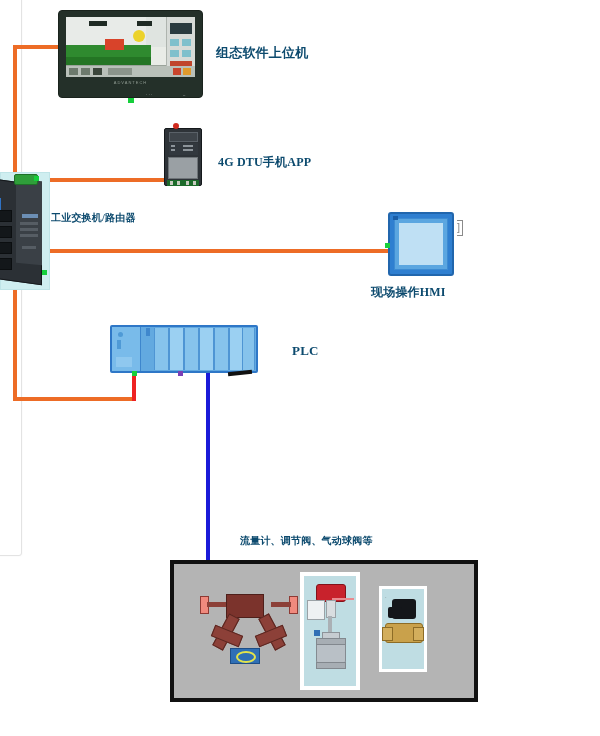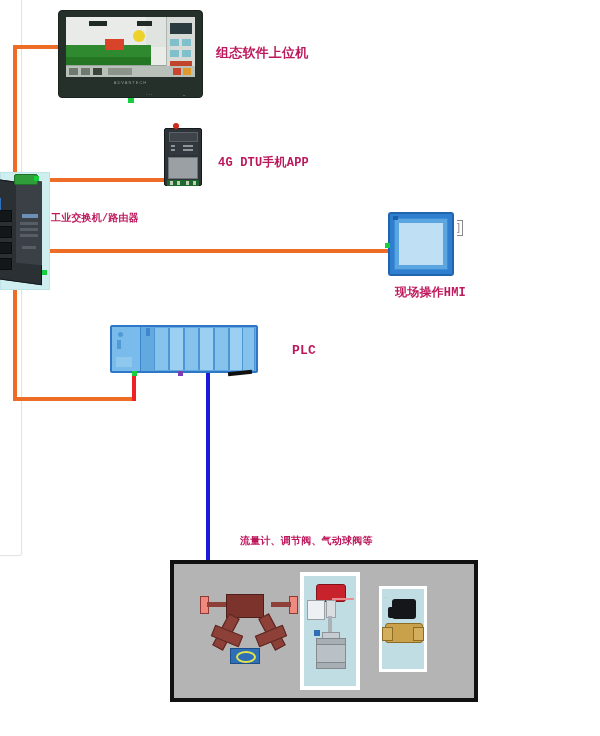--- a/index.html
+++ b/index.html
@@ -28,22 +28,22 @@
   .wire.h{ height:4px; }
   .wire-red{ position:absolute; background:#ee2222; width:4px; }
   .wire-blue{ position:absolute; background:#1a1ad8; width:4px; }
 
   
   .dot{ position:absolute; width:5px; height:5px; background:#16cf3c; }
   .dot.purple{ background:#7b3fb5; }
 
   
   .label{
-    position:absolute; color:#be185d; font-weight:bold;
-    font-family:Liberation Mono, monospace;
+    position:absolute; color:#0c4a6e; font-weight:bold;
+    font-family:Liberation Serif, serif;
     white-space:nowrap; letter-spacing:.2px;
   }
 
   
   .monitor{ position:absolute; left:58px; top:10px; width:145px; height:88px; }
   .monitor .bezel{
     position:absolute; inset:0; background:#243029; border-radius:4px;
     border:1px solid #1a231d;
   }
   .monitor .screen{
@@ -320,21 +320,21 @@
 
   <div class="hmi">
     <div class="frame"></div>
     <div class="inner">
       <div class="screen"></div>
     </div>
     <div class="led"></div>
     <div class="conn">]</div>
   </div>
   <div class="dot" style="left:385px; top:243px;"></div>
-  <div class="label" style="left:371px; top:284px; font-size:12px;margin-left:24px;">现场操作HMI</div>
+  <div class="label" style="left:371px; top:284px; font-size:12px;">现场操作HMI</div>
 
   <div class="plc">
     <div class="rack"></div>
     <div class="cpu">
       <div class="cpu-led"></div>
       <div class="cpu-slot"></div>
       <div class="cpu-win"></div>
     </div>
     <div class="latch"></div>
     <div class="mod" style="left:44px;"></div>

